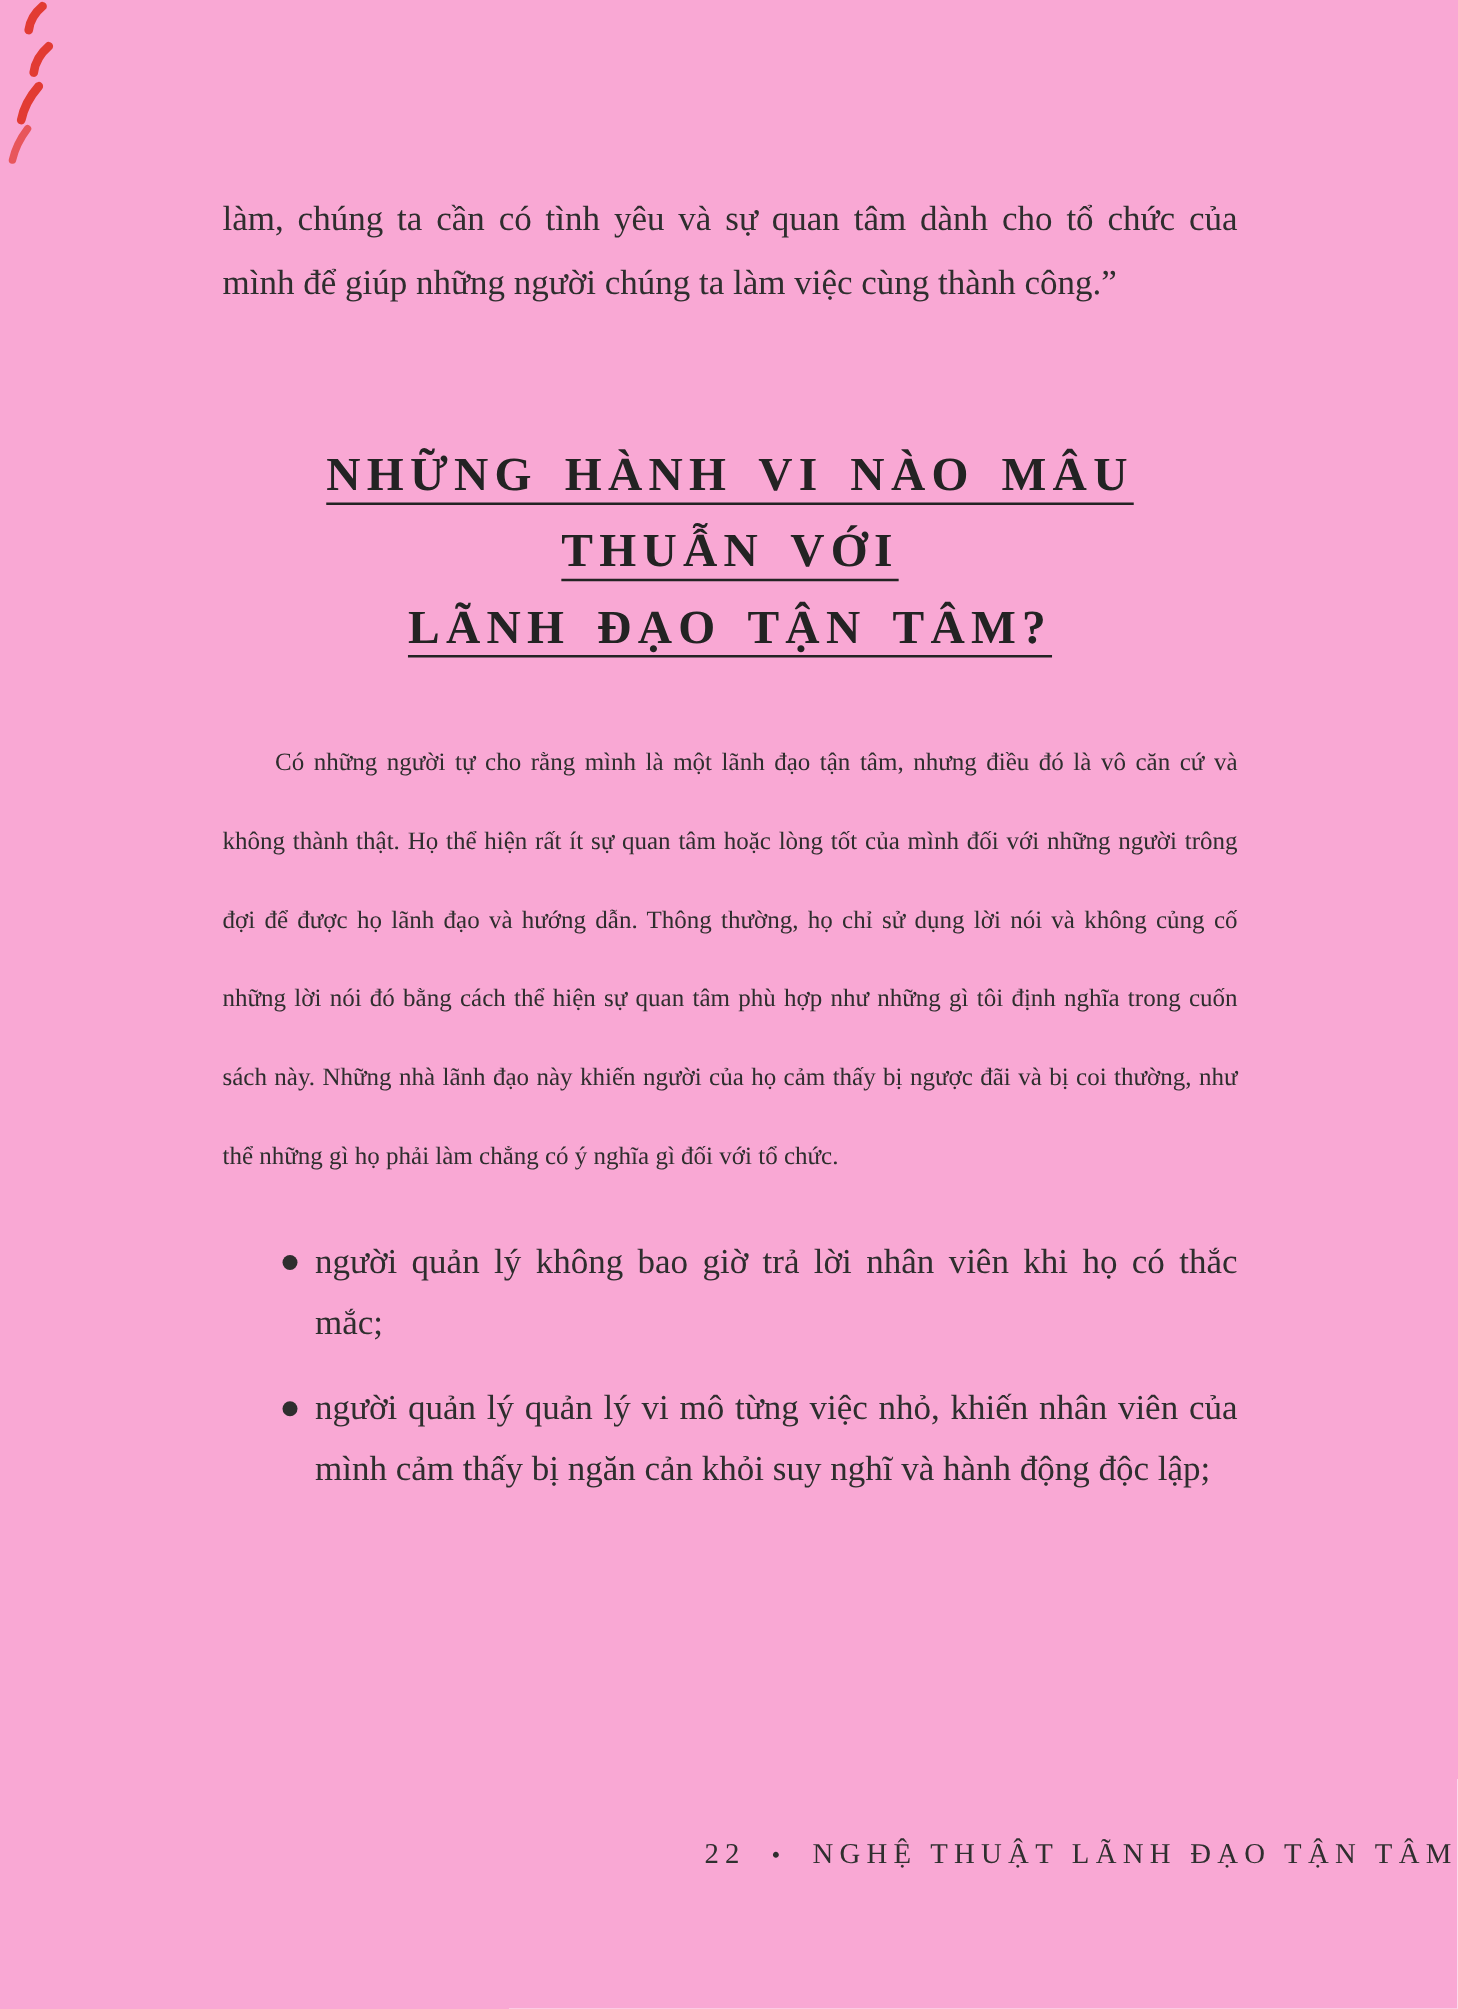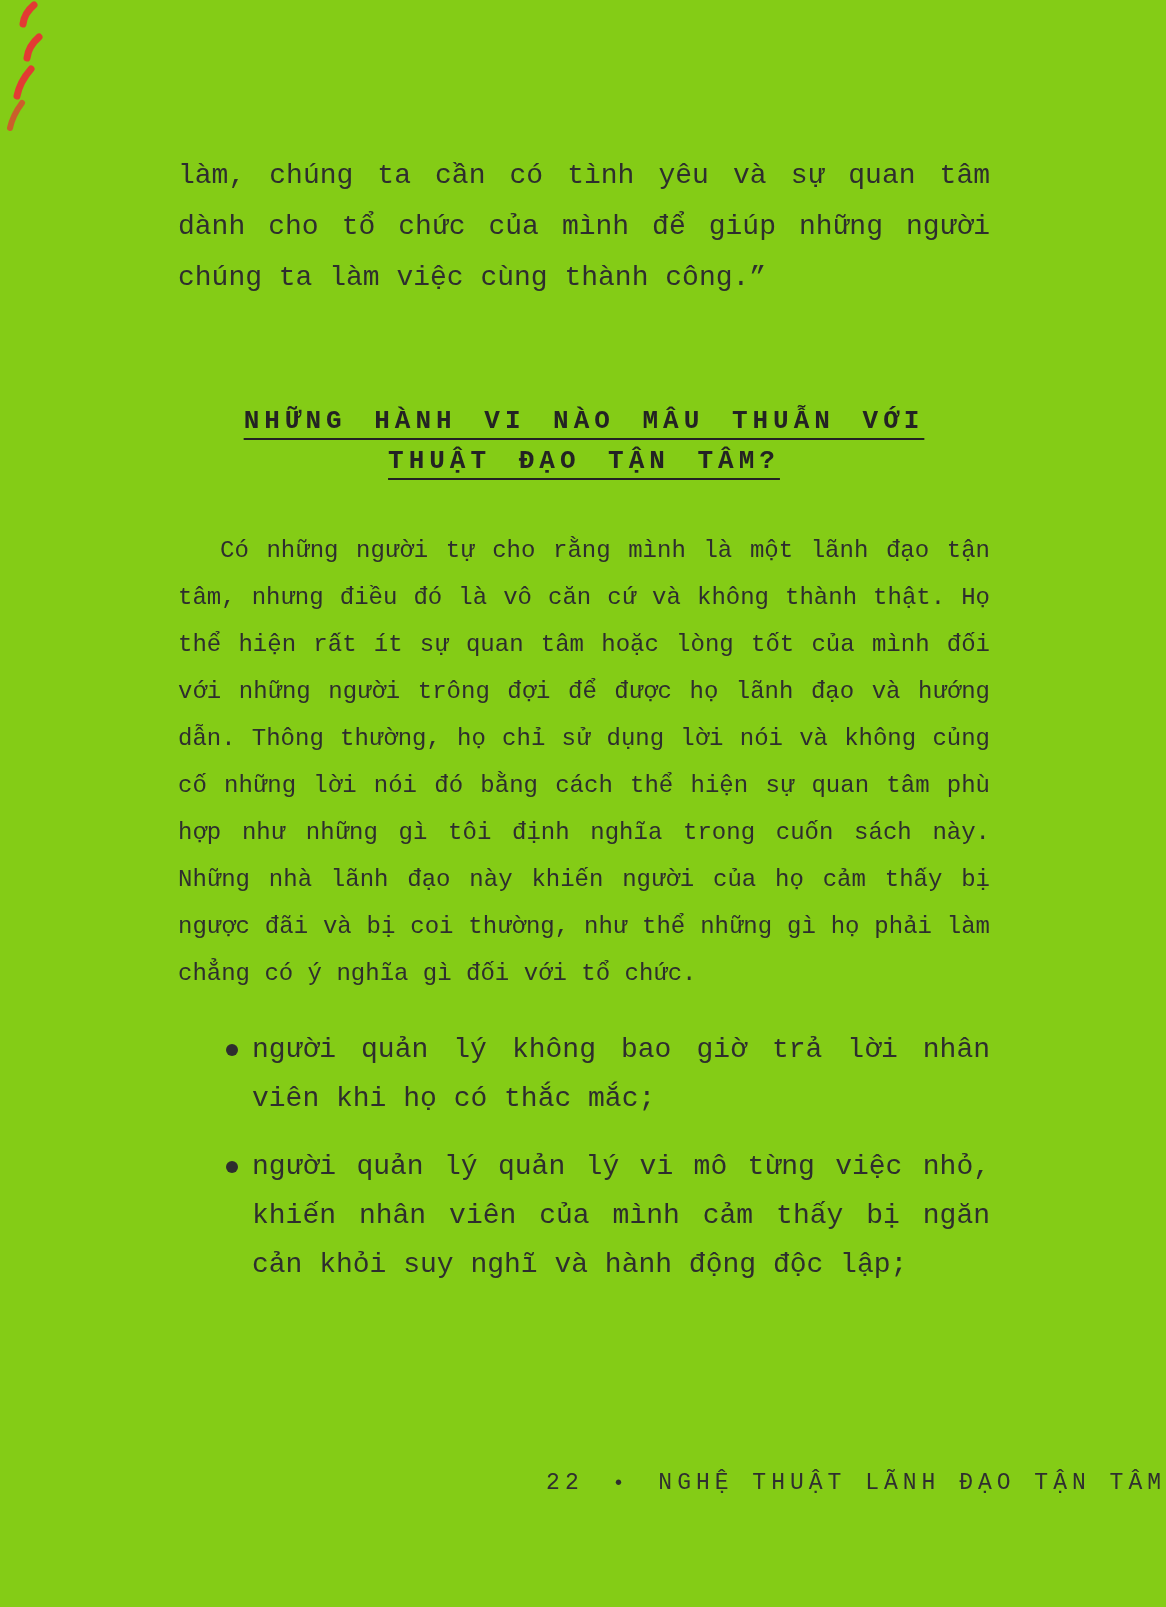--- a/index.html
+++ b/index.html
@@ -1,55 +1,55 @@
 <!DOCTYPE html>
 <html><head>
 <meta charset="utf-8">
 <style>
   html, body { margin: 0; padding: 0; background: #ffffff; }
   .page {
     position: relative;
     width: 1166px;
     height: 1607px;
-    background: #84cc16;
+    background: #f9a8d4;
     overflow: hidden;
-    font-family: Liberation Mono, monospace;
+    font-family: Liberation Serif, serif;
     color: #2e2e2e;
   }
   .content {
     position: absolute;
     left: 178px;
     width: 812px;
     top: 0;
   }
   .para1 {
     margin: 150px 0 0 0;
     font-size: 28px;
     line-height: 51px;
     text-align: justify;
   }
   .section-heading {
     margin: 98px 0 0 0;
-    font-size: 26px;
+    font-size: 38px;
     font-weight: 700;
     letter-spacing: 5px;
     word-spacing: 7px;
-    line-height: 40px;
+    line-height: 61px;
     text-align: center;
     color: #232323;
   }
   .section-heading .hl {
     text-decoration: underline;
     text-decoration-thickness: 2px;
     text-underline-offset: 10px;
   }
   .para2 {
     margin: 46px 0 0 0;
-    font-size: 24px;
-    line-height: 47px;
+    font-size: 20px;
+    line-height: 63px;
     text-align: justify;
     text-indent: 42px;
   }
   .list-intro {
     margin: 20px 0 0 0;
     font-size: 28px;
     line-height: 49px;
     text-indent: 42px;
   }
   .bullet-list { margin-top: 28px; }
@@ -100,21 +100,21 @@
     <path d="M31 69 C24 77 19 86 17 96" stroke="#e23b33" stroke-width="7" fill="none" stroke-linecap="round"></path>
     <path d="M22 103 C16 111 12 119 10 128" stroke="#e23b33" stroke-width="6" fill="none" stroke-linecap="round" opacity="0.75"></path>
   </svg>
 
   <div class="content">
 
     <p class="para1">làm, chúng ta cần có tình yêu và sự quan tâm dành cho tổ chức của mình để giúp những người chúng ta làm việc cùng thành công.”</p>
 
     <h1 class="section-heading">
       <span class="hl">NHỮNG HÀNH VI NÀO MÂU THUẪN VỚI</span><br>
-      <span class="hl">THUẬT ĐẠO TẬN TÂM?</span>
+      <span class="hl">LÃNH ĐẠO TẬN TÂM?</span>
     </h1>
 
     <p class="para2">Có những người tự cho rằng mình là một lãnh đạo tận tâm, nhưng điều đó là vô căn cứ và không thành thật. Họ thể hiện rất ít sự quan tâm hoặc lòng tốt của mình đối với những người trông đợi để được họ lãnh đạo và hướng dẫn. Thông thường, họ chỉ sử dụng lời nói và không củng cố những lời nói đó bằng cách thể hiện sự quan tâm phù hợp như những gì tôi định nghĩa trong cuốn sách này. Những nhà lãnh đạo này khiến người của họ cảm thấy bị ngược đãi và bị coi thường, như thể những gì họ phải làm chẳng có ý nghĩa gì đối với tổ chức.</p>
 
 
     <div class="bullet-list">
       <div class="bullet-item">
         <span class="bullet-dot"></span>
         <span>người quản lý không bao giờ trả lời nhân viên khi họ có thắc mắc;</span>
       </div>

